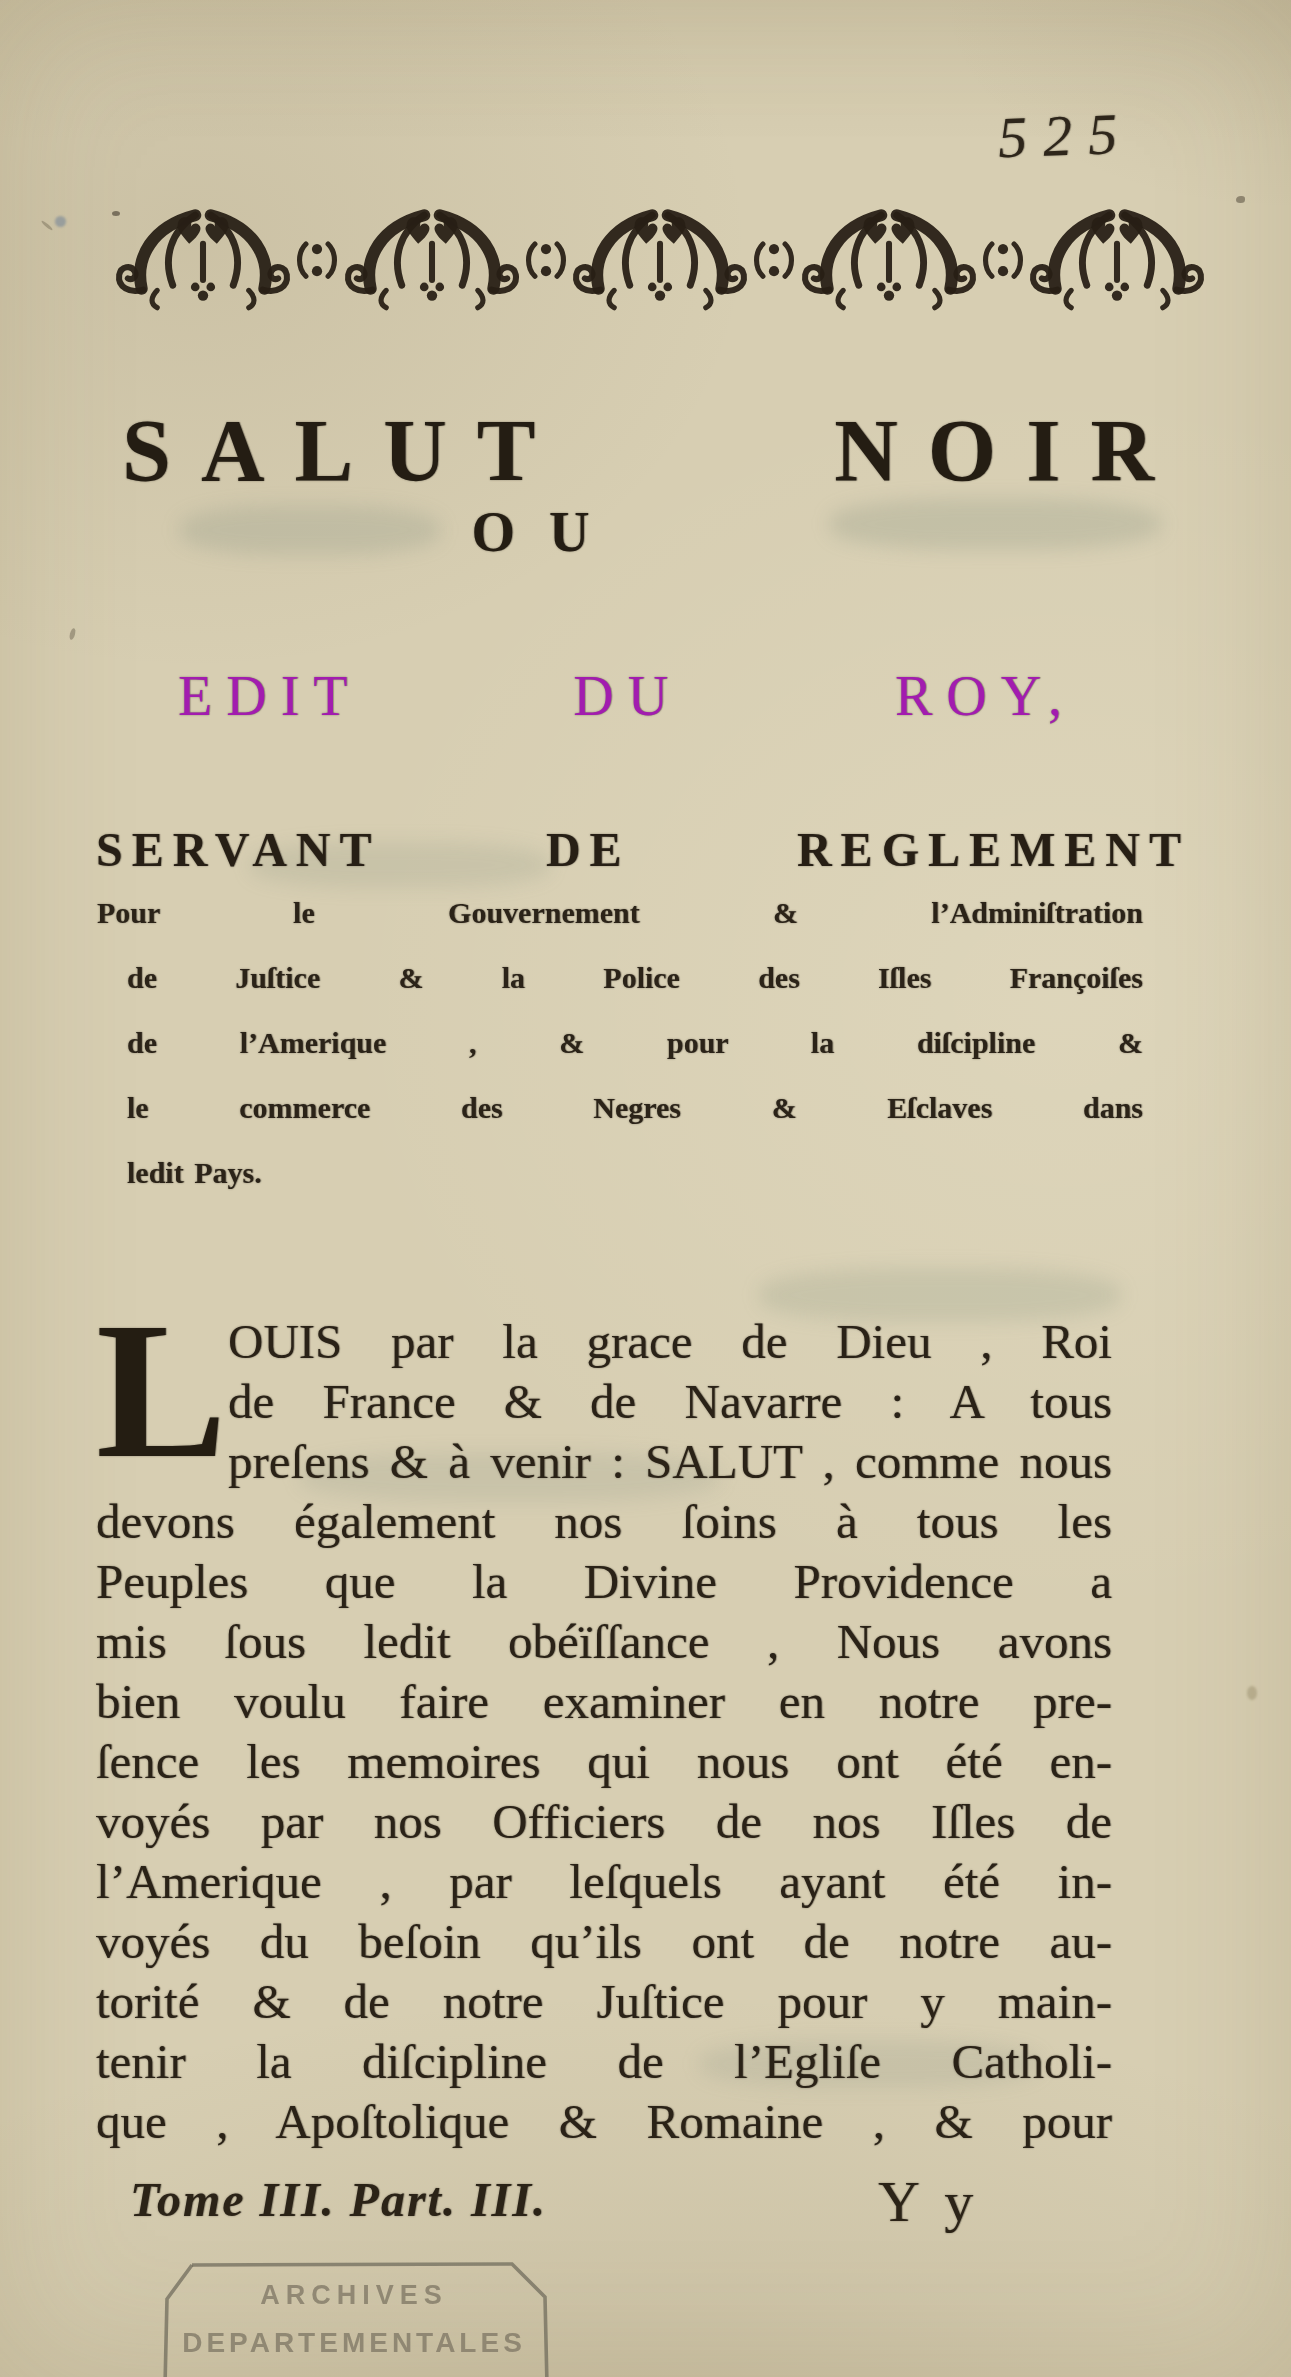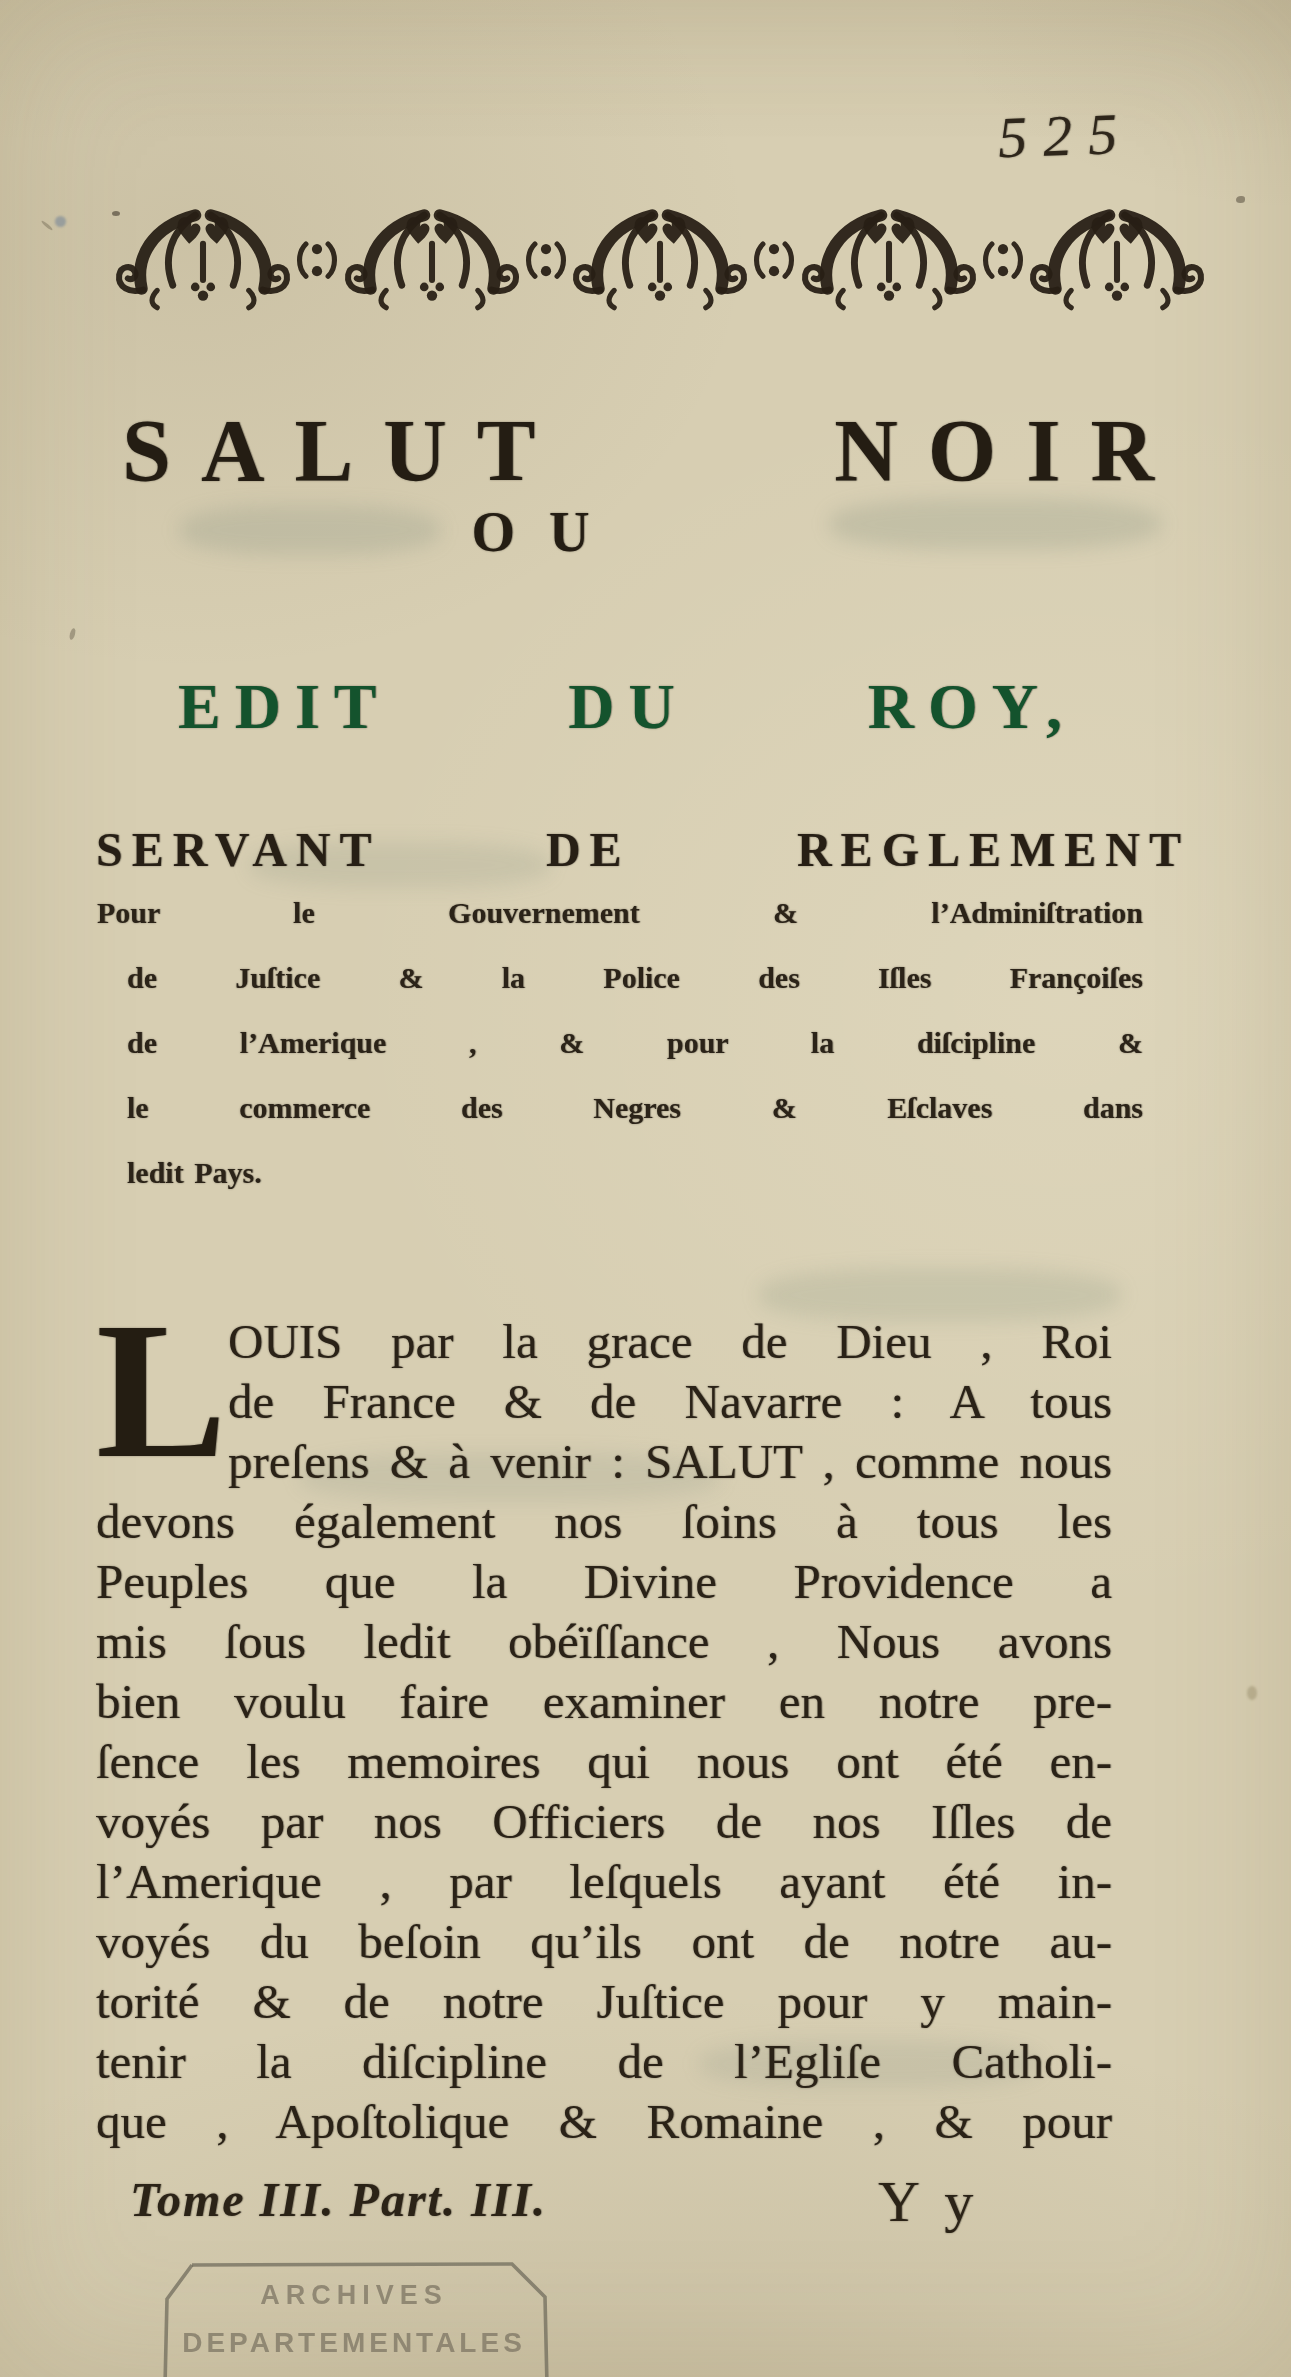--- a/index.html
+++ b/index.html
@@ -48,23 +48,23 @@
     color:#241d13;
   }
   .connector{
     position:absolute;top:500px;left:0;width:1061px;
     text-align:center;font-size:56px;font-weight:700;
     letter-spacing:34px;padding-left:34px;box-sizing:border-box;
     color:#241d13;
   }
   .edict-title{
     position:absolute;top:622px;left:178px;width:898px;
-    font-size:64px;font-weight:700;letter-spacing:14px;line-height:1;
+    font-size:56px;font-weight:400;letter-spacing:14px;line-height:1;
     text-align:justify;text-align-last:justify;
-    color:#14532d;
+    color:#a21caf;
   }
   .edict-subtitle{
     position:absolute;top:778px;left:96px;width:1094px;
     font-size:48px;font-weight:700;letter-spacing:9px;line-height:1;
     text-align:justify;text-align-last:justify;
     color:#271f15;
   }
 
   .argument{
     position:absolute;top:880px;left:97px;width:1046px;

